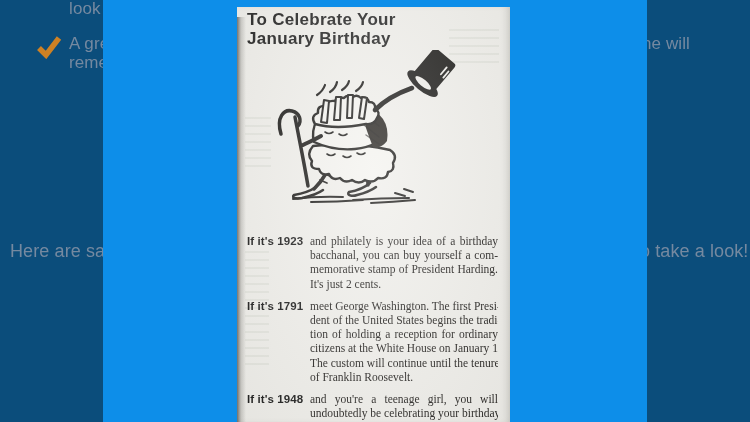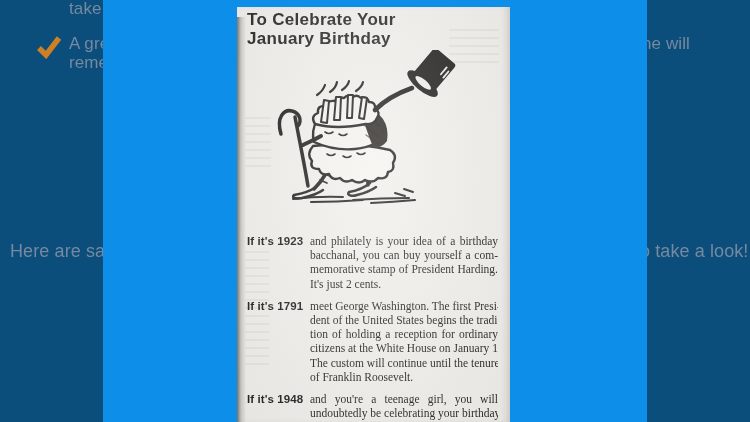--- a/index.html
+++ b/index.html
@@ -64,21 +64,21 @@
   }
   .jline.last{text-align-last:left;}
   .ghost{ 
     position:absolute;opacity:.5;filter:blur(.6px);pointer-events:none;
     background:repeating-linear-gradient(0deg,rgba(95,115,85,.16) 0 2px,rgba(0,0,0,0) 2px 8px);
   }
 </style>
 </head>
 <body>
 
-<span class="frag" style="left:69px;top:-1px;">take</span>
+<span class="frag" style="left:69px;top:-1px;">look</span>
 
 <span class="check-wrap">
   <svg width="26" height="24" viewBox="0 0 26 24">
     <path d="M3,13 L10,20 L23,3" stroke="#ce8124" stroke-width="5.5" fill="none"></path>
   </svg>
 </span>
 <span class="frag" style="left:69px;top:34px;">A grea</span>
 <span class="frag" style="left:69px;top:53px;">reme</span>
 <span class="frag big" style="left:10px;top:242px;">Here are sam</span>
 

